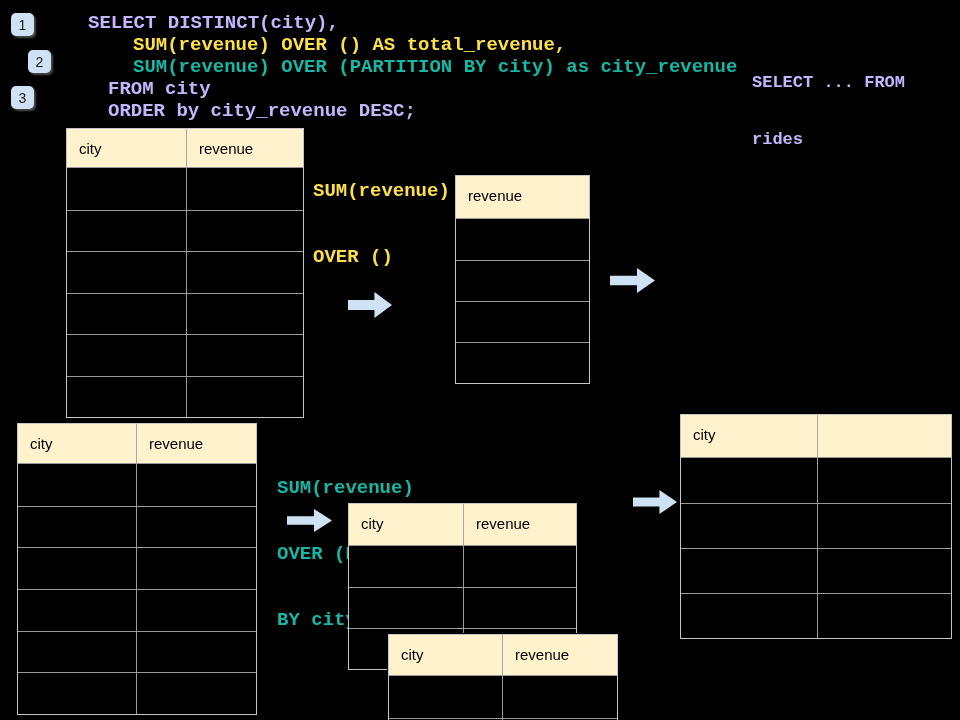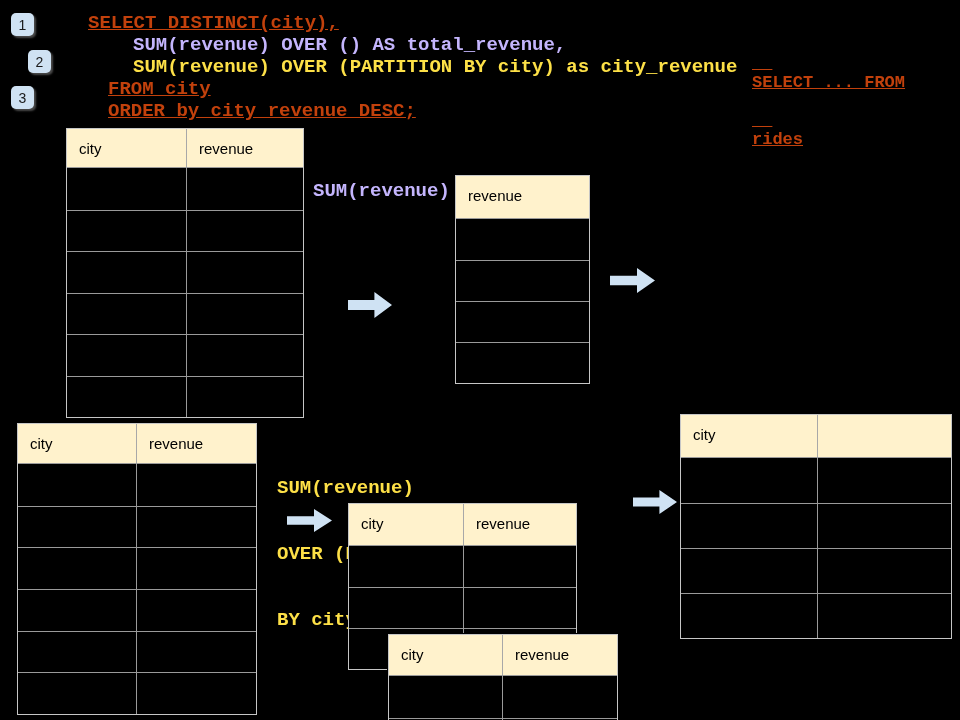--- a/index.html
+++ b/index.html
@@ -2,23 +2,23 @@
 <html><head>
 <meta charset="utf-8">
 <style>
   html,body{margin:0;padding:0;}
   body{width:960px;height:720px;overflow:hidden;background:#000;position:relative;
        font-family:"Liberation Sans",sans-serif;}
 
   
   .code{position:absolute;font-family:"Liberation Mono","DejaVu Sans Mono",monospace;
         font-weight:bold;white-space:pre;line-height:22px;font-size:19px;}
-  .purple{color:#c2410c;text-decoration:underline;}
-  .red{color:#c4b5fd;}
-  .green{color:#fde047;}
+  .purple{color:#c4b5fd;}
+  .red{color:#fde047;}
+  .green{color:#14b8a6;}
   .note{font-size:17px;line-height:19px;}
 
   
   .badge{position:absolute;width:23px;height:23px;background:#cfe2f3;border-radius:5px;
          color:#1a1a1a;font-size:14px;display:flex;align-items:center;justify-content:center;
          box-shadow:2px 2px 2px rgba(135,135,135,.55);}
 
   
   .tbl{position:absolute;background:#000;border:1px solid #c6c6c6;box-sizing:border-box;}
   .thead{display:flex;background:#fff2cc;border-bottom:1px solid #9a9a9a;box-sizing:border-box;}
@@ -47,20 +47,21 @@
 <div class="code purple" style="left:108px;top:78px;">FROM city</div>
 <div class="code purple" style="left:108px;top:100px;text-align:right;">ORDER by city_revenue DESC;</div>
 
 <div class="code purple note" style="left:752px;top:35px;">
   <div>SELECT ... FROM</div>
   <div>rides</div>
 </div>
 
 <div class="code red" style="left:313px;top:136px;">
   <div>SUM(revenue)</div>
+  <div>OVER ()</div>
 </div>
 
 <div class="code green" style="left:277px;top:433px;">
   <div>SUM(revenue)</div>
   <div>OVER (PARTITION</div>
   <div>BY city)</div>
 </div>
 
 <div class="tbl" style="left:66px;top:128px;width:238px;">
   <div class="thead" style="height:39px;">

